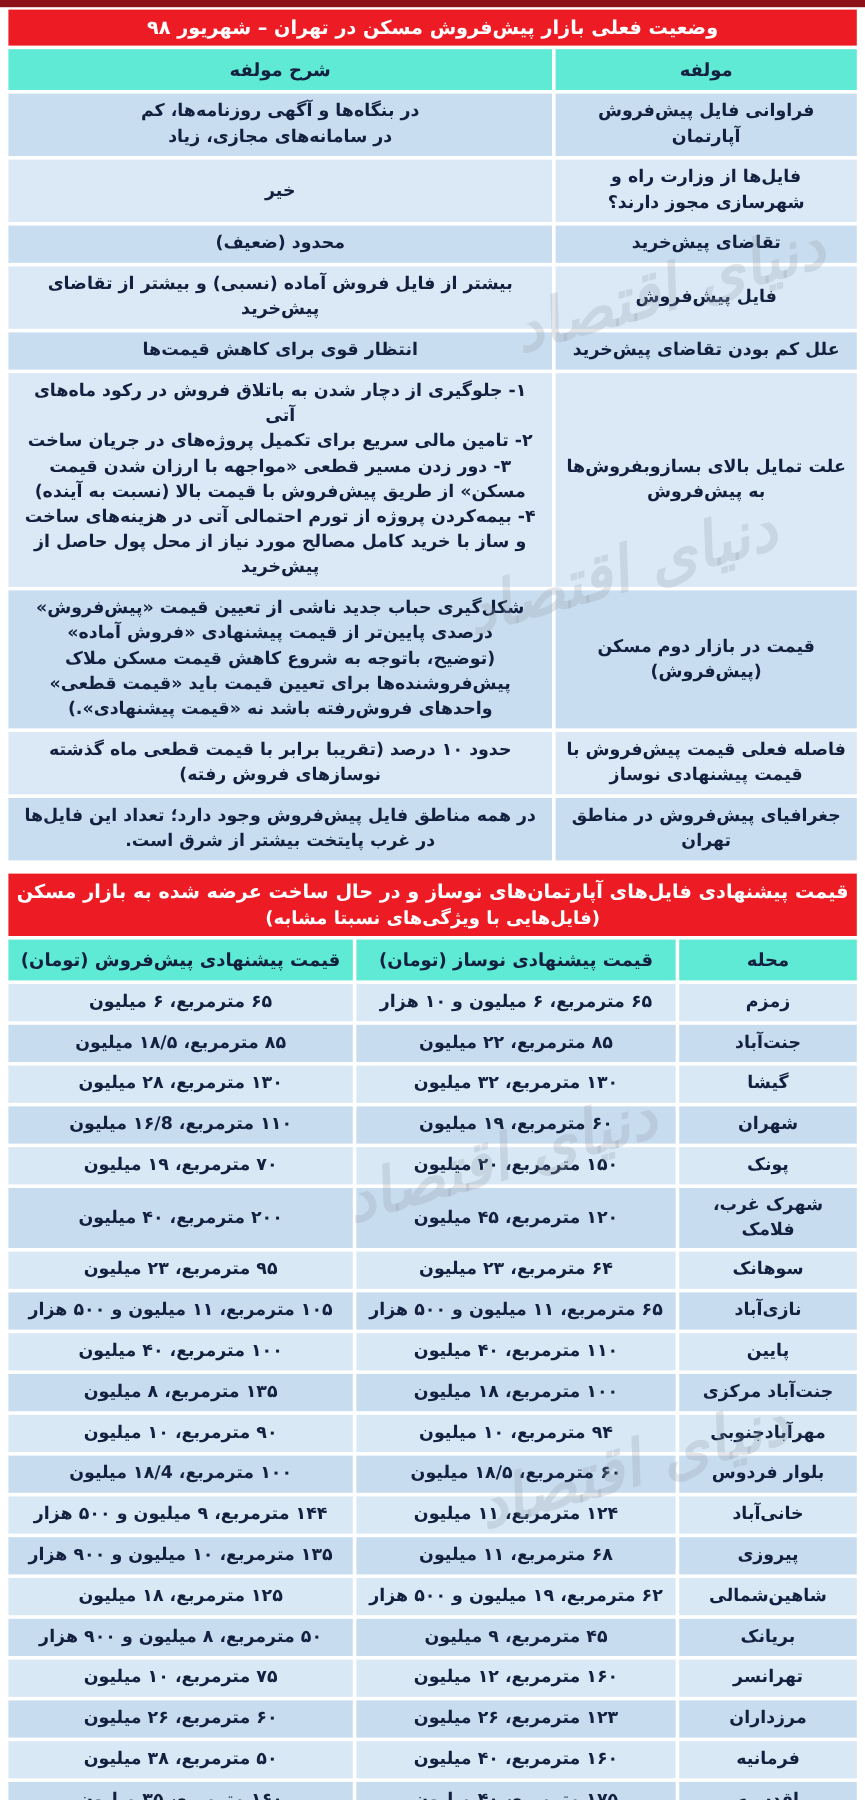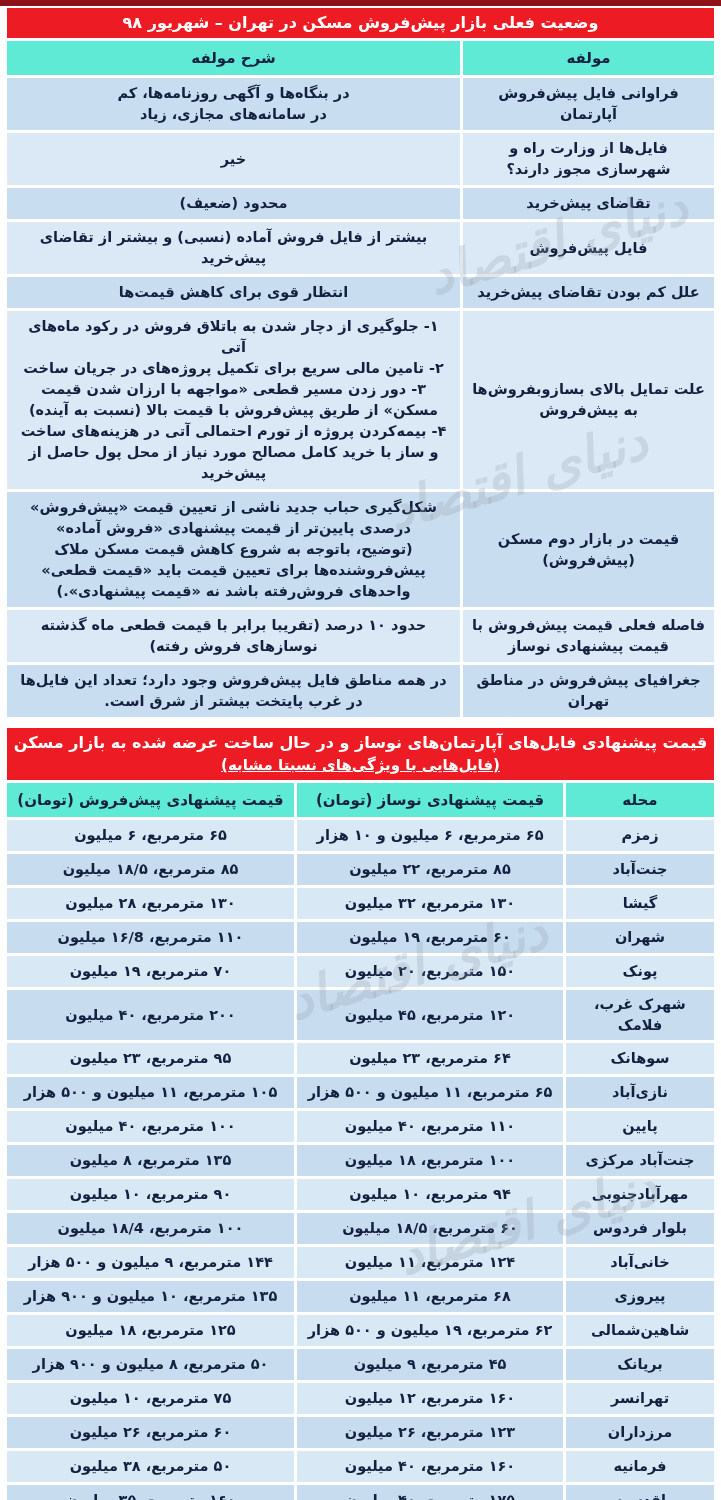--- a/index.html
+++ b/index.html
@@ -7,21 +7,21 @@
     width:721px;height:1500px;overflow:hidden;position:relative;
     font-family:"DejaVu Sans","Liberation Sans",sans-serif;
     font-weight:bold;color:#14203f;
   }
   .top-strip{width:721px;height:6px;background:#8c1118;}
   .page-inner{padding:2px 7px 0 7px;position:relative;}
   .red-title{
     background:#ed1c24;color:#ffffff;text-align:center;
     font-size:16px;line-height:22px;padding:4px 6px;margin-bottom:3px;
   }
-  .red-title .sub{font-size:15px;text-decoration:underline;}
+  .red-title .sub{font-size:15px;}
   .t-head{display:grid;gap:3px;margin-bottom:3px;}
   .t1-cols{grid-template-columns:251px 1fr;}
   .t2-cols{grid-template-columns:148px 266px 1fr;}
   .head-cell{
     background:#5eead4;color:#14203f;display:flex;align-items:center;justify-content:center;
     font-size:15px;min-height:30px;padding:2px 6px;text-align:center;
   }
   .t-rows{display:flex;flex-direction:column;gap:3px;}
   .t-row{display:grid;gap:3px;}
   .cell{

